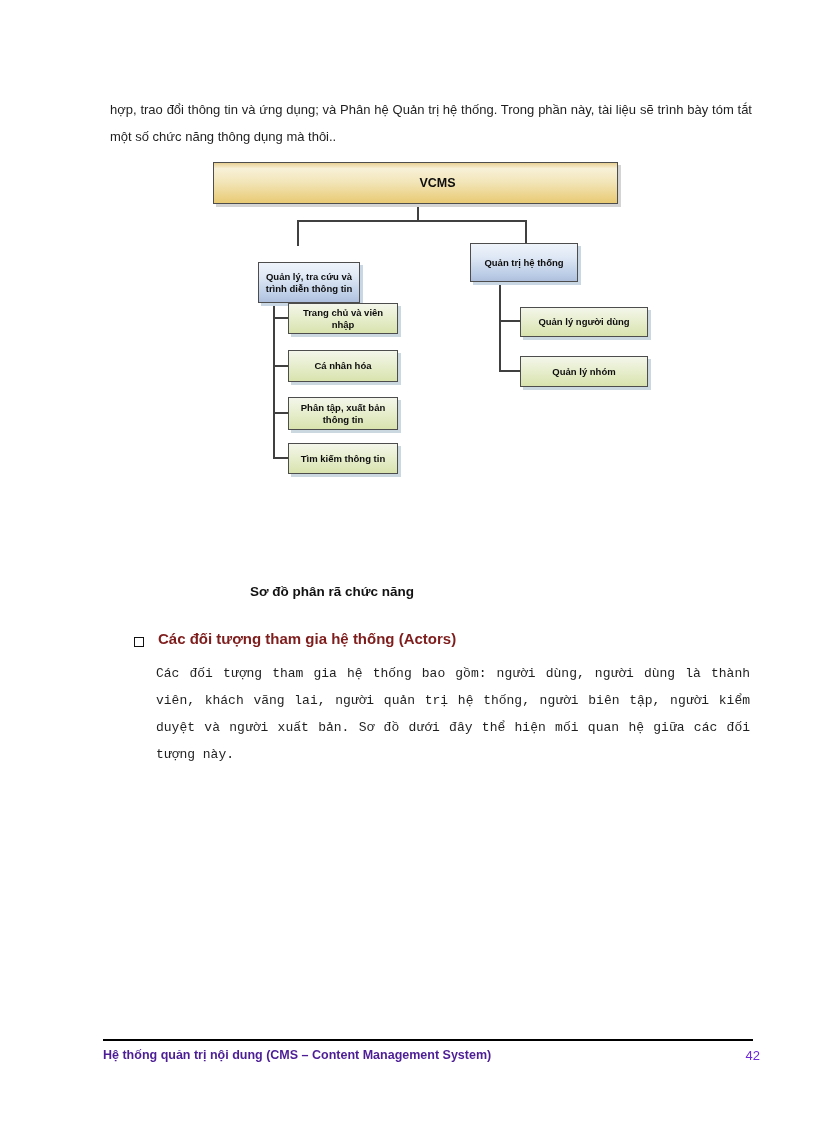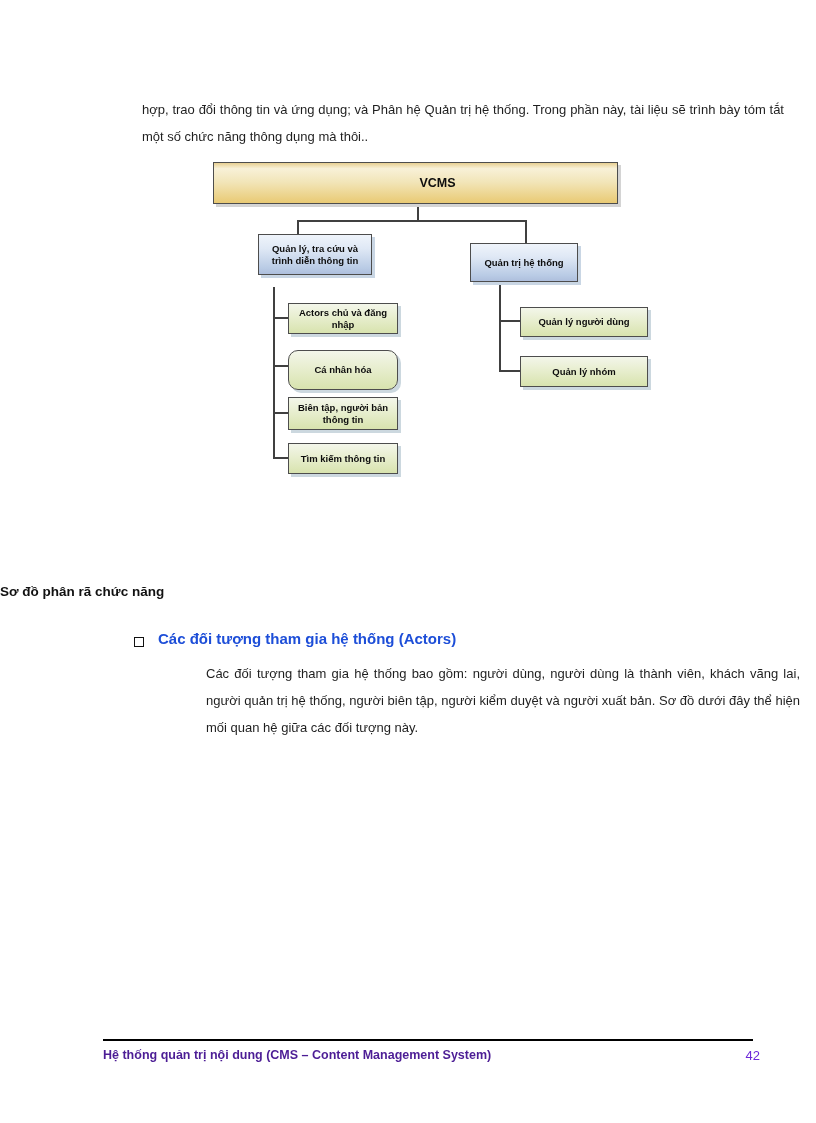--- a/index.html
+++ b/index.html
@@ -14,24 +14,23 @@
     height: 1123px;
     background: #ffffff;
     overflow: hidden;
   }
   .body-text {
     position: absolute;
     font-size: 13px;
     line-height: 27px;
     text-align: justify;
     color: #1f1f1f;
-    margin-left: 32px;
   }
   .intro { left: 110px; top: 96px; width: 642px; }
-  .section-body { left: 174px; top: 660px; width: 594px; }
+  .section-body { left: 156px; top: 660px; width: 594px; font-family: Liberation Mono, monospace; }
 
   
   .dg-box {
     position: absolute;
     border: 1.6px solid #4d4d4d;
     display: flex;
     align-items: center;
     justify-content: center;
     text-align: center;
     font-weight: bold;
@@ -44,62 +43,63 @@
     font-size: 12.5px;
     background: linear-gradient(180deg, #e7cf92 0%, #f8f1d8 14%, #f2e5b8 48%, #e9ca74 100%);
     box-shadow: 3px 3px 0 #d4d4d4;
   }
   .dg-branch {
     font-size: 9.5px;
     line-height: 12px;
     padding: 2px 4px;
     background: linear-gradient(180deg, #eff4fb 0%, #dfe8f5 35%, #b9cbe5 85%, #aebfdd 100%);
   }
-  .dg-branch-0 { left: 258px; top: 234px; width: 114px; height: 41px; }
+  .dg-branch-0 { left: 258px; top: 262px; width: 102px; height: 41px; }
   .dg-branch-1 { left: 470px; top: 243px; width: 108px; height: 39px; text-align: center; }
   .dg-leaf {
     font-size: 9.5px;
     line-height: 12px;
     padding: 2px 3px;
     background: linear-gradient(180deg, #f3f6ea 0%, #e9efd2 40%, #d8e3ae 100%);
     box-shadow: 3px 3px 0 #ccd8df;
   }
   .dg-leaf-l { left: 288px; width: 110px; }
   .dg-leaf-l0 { top: 303px; height: 31px; }
-  .dg-leaf-l1 { top: 350px; height: 40px; border-radius: 10px; }
+  .dg-leaf-l1 { top: 350px; height: 32px; }
   .dg-leaf-l2 { top: 397px; height: 33px; }
   .dg-leaf-l3 { top: 443px; height: 31px; }
   .dg-leaf-r { left: 520px; width: 128px; }
   .dg-leaf-r0 { top: 307px; height: 30px; }
   .dg-leaf-r1 { top: 356px; height: 31px; }
 
   .dg-line { position: absolute; background: #404040; }
 
   .caption {
     position: absolute;
     left: 0; top: 584px; width: 664px;
+    text-align: center;
     font-size: 13.5px;
     font-weight: bold;
     color: #111;
   }
 
   
   .bullet-square {
     position: absolute;
     left: 134px; top: 637px;
     width: 10px; height: 10px;
     border: 1.6px solid #111;
     background: #fff;
   }
   .section-heading {
     position: absolute;
     left: 158px; top: 630px; width: 560px;
     font-size: 15px;
     font-weight: bold;
-    color: #1d4ed8;
+    color: #7f1d1d;
   }
 
   
   .footer-rule {
     position: absolute;
     left: 103px; top: 1039px;
     width: 650px; height: 2px;
     background: #000;
   }
   .footer-title {
@@ -138,23 +138,23 @@
 
     <div class="dg-line" style="left:499px; top:282px; width:2px; height:90px;"></div>
     <div class="dg-line" style="left:499px; top:320px; width:21px; height:2px;"></div>
     <div class="dg-line" style="left:499px; top:370px; width:21px; height:2px;"></div>
 
     <div class="dg-box dg-root">VCMS</div>
 
     <div class="dg-box dg-branch dg-branch-0">Quản lý, tra cứu và trình diễn thông tin</div>
     <div class="dg-box dg-branch dg-branch-1">Quản trị hệ thống</div>
 
-    <div class="dg-box dg-leaf dg-leaf-l dg-leaf-l0">Actors chủ và đăng nhập</div>
+    <div class="dg-box dg-leaf dg-leaf-l dg-leaf-l0">Trang chủ và viên nhập</div>
     <div class="dg-box dg-leaf dg-leaf-l dg-leaf-l1">Cá nhân hóa</div>
-    <div class="dg-box dg-leaf dg-leaf-l dg-leaf-l2">Biên tập, người bản thông tin</div>
+    <div class="dg-box dg-leaf dg-leaf-l dg-leaf-l2">Phân tập, xuất bản thông tin</div>
     <div class="dg-box dg-leaf dg-leaf-l dg-leaf-l3">Tìm kiếm thông tin</div>
 
     <div class="dg-box dg-leaf dg-leaf-r dg-leaf-r0">Quản lý người dùng</div>
     <div class="dg-box dg-leaf dg-leaf-r dg-leaf-r1">Quản lý nhóm</div>
   </div>
 
   <div class="caption">Sơ đồ phân rã chức năng</div>
 
   <span class="bullet-square"></span>
   <h2 class="section-heading">Các đối tượng tham gia hệ thống (Actors)</h2>

